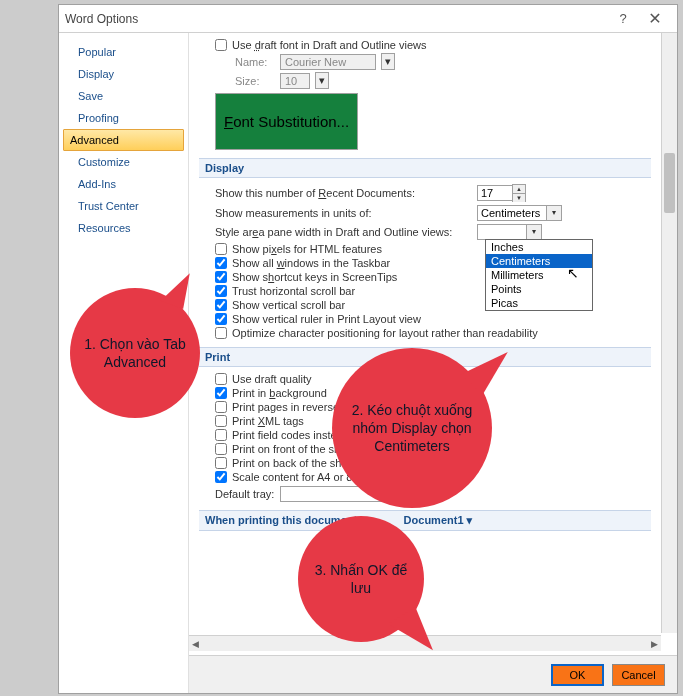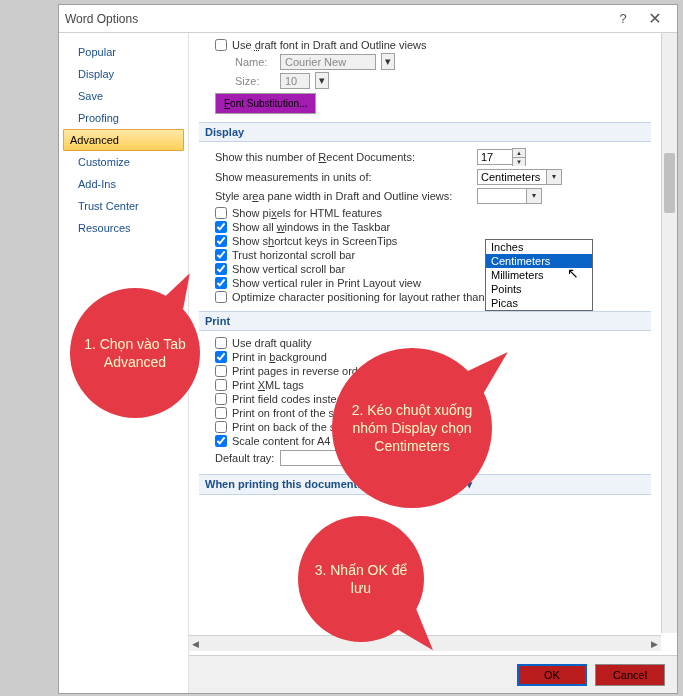--- a/index.html
+++ b/index.html
@@ -12,44 +12,44 @@
 .body { flex: 1; display: flex; overflow: hidden; }
 .sidebar { width: 130px; background: #fff; border-right: 1px solid #e0e0e0; padding: 8px 0; }
 .sidebar .navitem { padding: 5px 16px; font-size: 11px; color: #1a4e8a; cursor: default; border-left: 3px solid transparent; }
 .sidebar .navitem.selected { background: linear-gradient(#ffe8a6, #ffcf5a); border: 1px solid #e5a43b; border-radius: 1px; margin: 0 4px; padding: 4px 6px; color: #000; }
 .main { flex: 1; position: relative; overflow: hidden; background: #fff; }
 .content { position: absolute; top: 0; left: 0; right: 16px; bottom: 60px; padding: 4px 10px 0 10px; font-size: 11px; color: #333; overflow: hidden; }
 .chk { display: flex; align-items: center; gap: 5px; margin: 2px 0; padding-left: 16px; }
 .chk input { width: 12px; height: 12px; }
 .lbl { display: flex; align-items: center; gap: 5px; margin: 2px 0 2px 16px; }
 .sel { font-size: 11px; border: 1px solid #a0a0a0; background: #f0f0f0; padding: 1px 4px; }
-.btn { font-size: 10px; border: 1px solid #a0a0a0; background: #a21caf; padding: 4px 8px; }
+.btn { font-size: 15px; border: 1px solid #a0a0a0; background: #15803d; padding: 19px 8px; }
 .section-hdr { background: #eef3fa; color: #1a4e8a; font-weight: bold; font-size: 11px; padding: 3px 6px; margin: 8px 0 6px 0; border-top: 1px solid #c6d4e8; border-bottom: 1px solid #c6d4e8; }
 .row { display: flex; align-items: center; gap: 6px; margin: 3px 0 3px 16px; }
 .row .rlabel { flex: 0 0 240px; }
 .spinner { display: flex; align-items: center; }
 .spinner input { width: 36px; font-size: 11px; border: 1px solid #a0a0a0; padding: 1px 3px; }
 .spinbtns { width: 14px; height: 18px; display: flex; flex-direction: column; border: 1px solid #a0a0a0; margin-left: -1px; }
 .spinbtns div { flex: 1; font-size: 6px; text-align: center; line-height: 8px; background: #efefef; border-bottom: 1px solid #a0a0a0; }
 .spinbtns div:last-child { border-bottom: none; }
 .combo { position: relative; display: inline-flex; }
 .combo input { width: 70px; font-size: 11px; border: 1px solid #a0a0a0; padding: 1px 3px; }
 .combo .dd { width: 16px; border: 1px solid #a0a0a0; margin-left: -1px; background: #efefef; font-size: 8px; text-align: center; line-height: 14px; }
 .dropdown-list { position: absolute; top: 206px; left: 296px; width: 108px; background: #fff; border: 1px solid #666; font-size: 11px; z-index: 5; }
 .dropdown-list .opt { padding: 1px 5px; }
 .dropdown-list .opt.sel2 { background: #0a64c8; color: #fff; }
 .cursor { position: absolute; top: 232px; left: 378px; z-index: 6; font-size: 14px; color: #000; }
 .footer { position: absolute; bottom: 0; left: 0; right: 0; height: 38px; border-top: 1px solid #d0d0d0; display: flex; align-items: center; justify-content: flex-end; gap: 8px; padding: 0 12px; background: #f0f0f0; }
-.footer .fbtn { width: 70px; height: 22px; font-size: 11px; border: 1px solid #888; background: #b91c1c; }
+.footer .fbtn { width: 53px; height: 22px; font-size: 11px; border: 1px solid #888; background: #f97316; }
 .footer .fbtn.ok { border: 2px solid #0a64c8; }
 .vscroll { position: absolute; top: 0; right: 0; width: 16px; bottom: 60px; background: #efefef; border-left: 1px solid #d0d0d0; }
 .vscroll .thumb { position: absolute; left: 2px; right: 2px; top: 120px; height: 60px; background: #c0c0c0; border-radius: 2px; }
 .hscroll { position: absolute; bottom: 42px; left: 0; right: 16px; height: 16px; background: #efefef; border-top: 1px solid #d0d0d0; display: flex; justify-content: space-between; align-items: center; font-size: 9px; color: #666; padding: 0 3px; }
 .callout { position: absolute; z-index: 10; }
-.callout .bubble { background: #e63946; color: #fef9c3; border-radius: 50%; display: flex; align-items: center; justify-content: center; text-align: center; font-size: 14px; line-height: 1.3; padding: 8px; }
+.callout .bubble { background: #e63946; color: #0f172a; border-radius: 50%; display: flex; align-items: center; justify-content: center; text-align: center; font-size: 14px; line-height: 1.3; padding: 8px; }
 .c1 .bubble { width: 130px; height: 130px; }
 .c1 .tail { position: absolute; top: -18px; right: 10px; width: 0; height: 0; border-left: 18px solid transparent; border-right: 6px solid transparent; border-bottom: 36px solid #e63946; transform: rotate(20deg); }
 .c2 .bubble { width: 160px; height: 160px; }
 .c2 .tail { position: absolute; top: -6px; right: -10px; width: 0; height: 0; border-left: 22px solid transparent; border-right: 8px solid transparent; border-bottom: 48px solid #e63946; transform: rotate(40deg); }
 .c3 .bubble { width: 126px; height: 126px; }
 .c3 .tail { position: absolute; bottom: -16px; right: -6px; width: 0; height: 0; border-left: 24px solid transparent; border-right: 8px solid transparent; border-top: 46px solid #e63946; transform: rotate(-32deg); }
 u.d { text-decoration: underline dotted; }
 </style>
 </head>
 <body>

